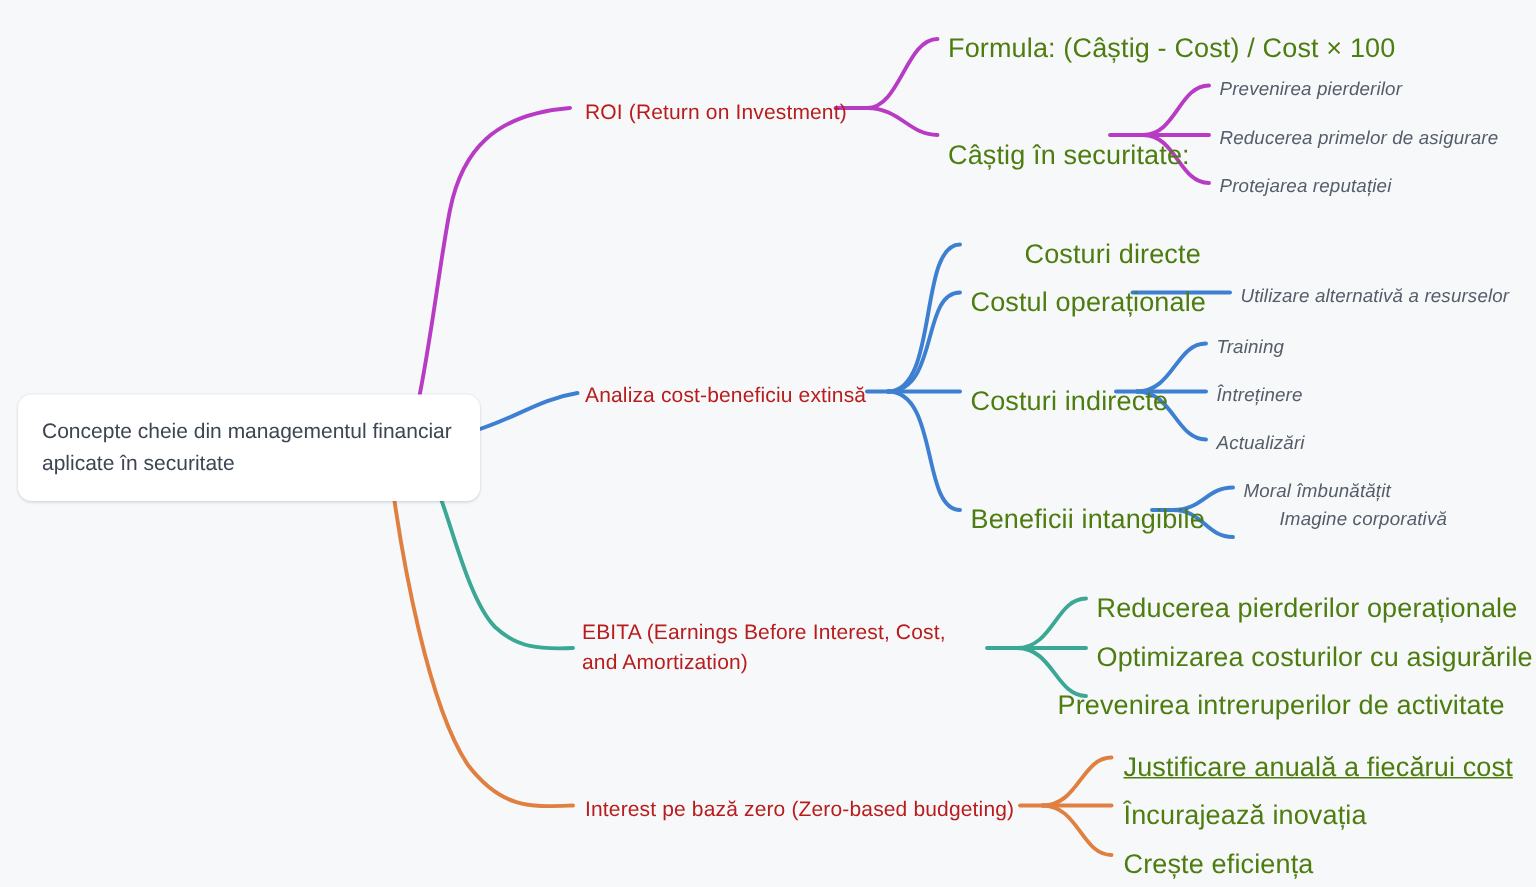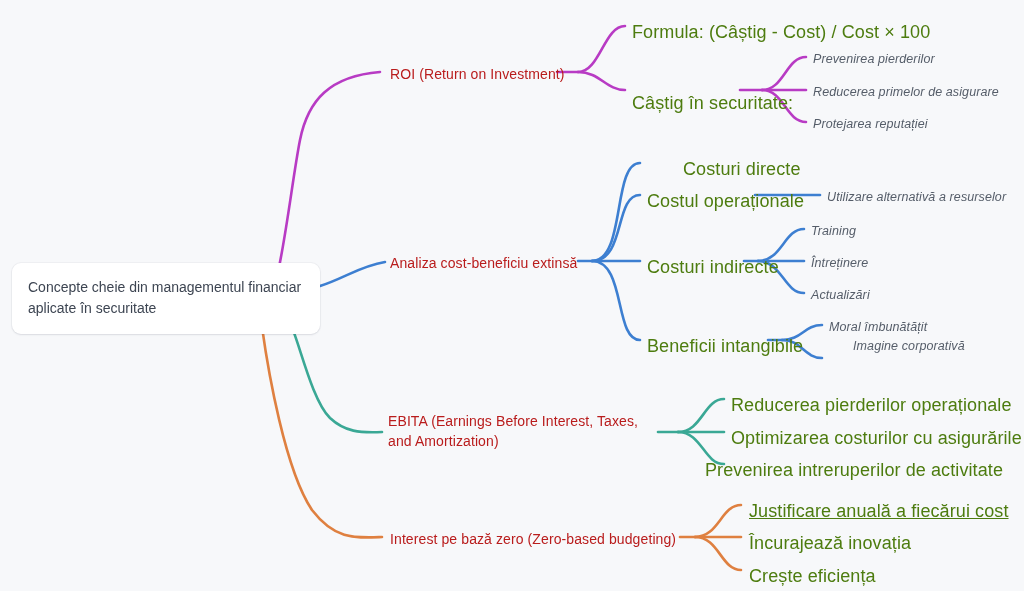--- a/index.html
+++ b/index.html
@@ -131,21 +131,21 @@
 
   <div class="node lvl1" style="left:390px; top:64px;">
     <span>ROI (Return on Investment)</span>
   </div>
 
   <div class="node lvl1" style="left:390px; top:253px;">
     <span>Analiza cost-beneficiu extinsă</span>
   </div>
 
   <div class="node lvl1 wrap" style="left:388px; top:411px; width:268px;">
-    <span>EBITA (Earnings Before Interest, Taxes, and Amortization)</span>
+    <span>EBITA (Earnings Before Interest, Cost, and Amortization)</span>
   </div>
 
   <div class="node lvl1" style="left:390px; top:529px;">
     <span>Interest pe bază zero (Zero-based budgeting)</span>
   </div>
 
   <div class="node lvl2" style="left:632px; top:19px;">
     <span>Formula: (Câștig - Cost) / Cost × 100</span>
   </div>
 

